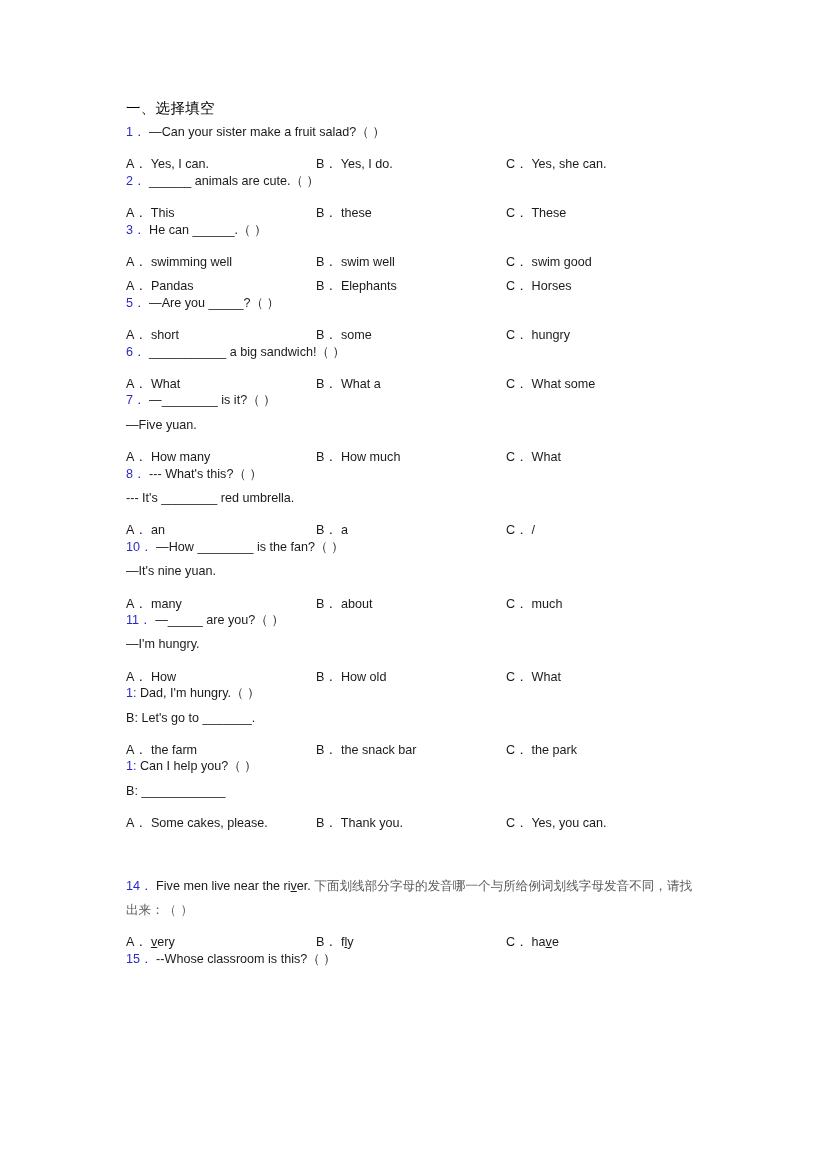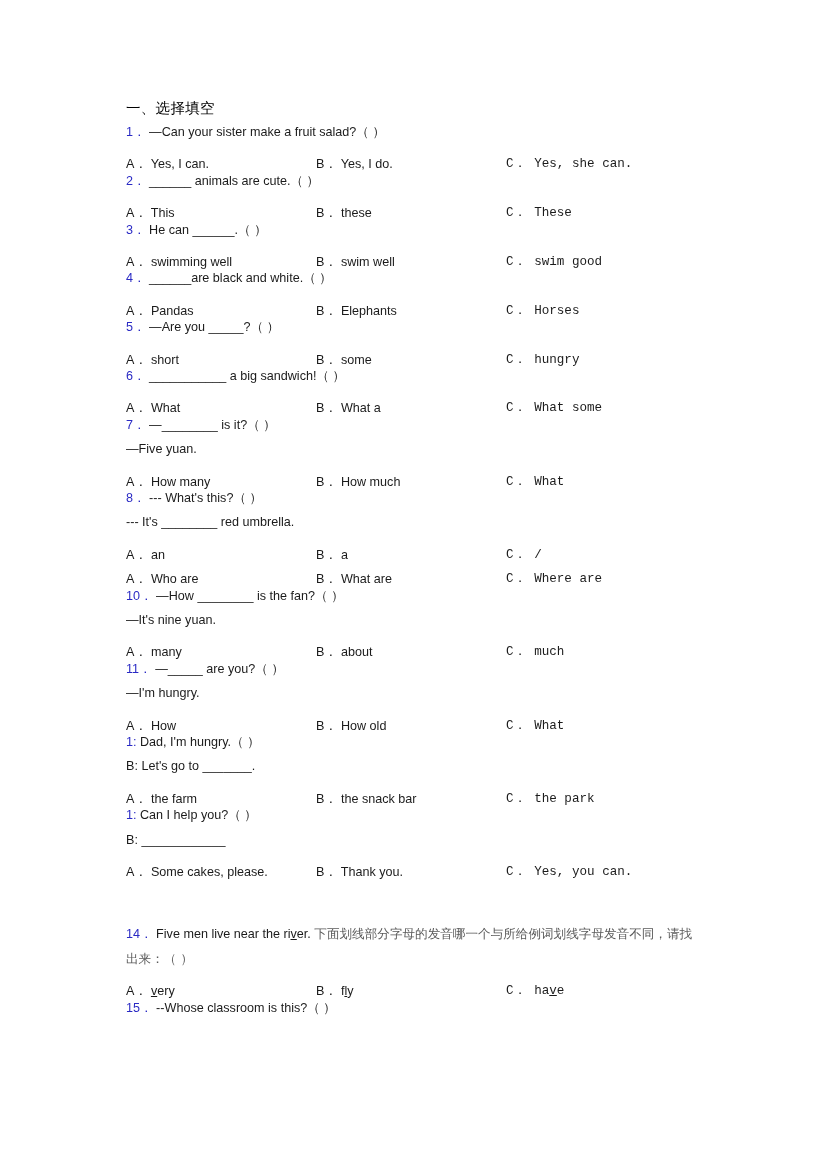--- a/index.html
+++ b/index.html
@@ -58,21 +58,21 @@
     white-space: nowrap;
     color: #1b1b1b;
   }
   .opt {
     position: absolute;
     top: 8px;
     white-space: nowrap;
   }
   .opt.a { left: 0px; }
   .opt.b { left: 190px; }
-  .opt.c { left: 380px; font-family: Liberation Mono, monospace; }
+  .opt.c { left: 380px; }
   .opt .lbl { letter-spacing: 0.2px; }
   u.mark {
     text-decoration: underline;
     text-decoration-thickness: 1px;
     text-underline-offset: 1px;
   }
   .sub-line {
     font-size: 12.6px;
     line-height: 24.4px;
     white-space: nowrap;
@@ -100,21 +100,20 @@
     <span class="opt c"><span class="lbl">C．</span> <span>These</span></span>
   </div>
 
   <div class="q-line"><span class="qnum">3．</span> <span>He can ______.（  ）</span></div>
   <div class="opts">
     <span class="opt a"><span class="lbl">A．</span> <span>swimming well</span></span>
     <span class="opt b"><span class="lbl">B．</span> <span>swim well</span></span>
     <span class="opt c"><span class="lbl">C．</span> <span>swim good</span></span>
   </div>
 
-  <div class="q-line"><span class="qnum">4．</span> <span>______are black and white.（  ）</span></div>
   <div class="opts">
     <span class="opt a"><span class="lbl">A．</span> <span>Pandas</span></span>
     <span class="opt b"><span class="lbl">B．</span> <span>Elephants</span></span>
     <span class="opt c"><span class="lbl">C．</span> <span>Horses</span></span>
   </div>
 
   <div class="q-line"><span class="qnum">5．</span> <span>—Are you _____?（  ）</span></div>
   <div class="opts">
     <span class="opt a"><span class="lbl">A．</span> <span>short</span></span>
     <span class="opt b"><span class="lbl">B．</span> <span>some</span></span>
@@ -137,25 +136,20 @@
   </div>
 
   <div class="q-line"><span class="qnum">8．</span> <span>--- What's this?（  ）</span></div>
   <div class="sub-line">--- It's ________ red umbrella.</div>
   <div class="opts">
     <span class="opt a"><span class="lbl">A．</span> <span>an</span></span>
     <span class="opt b"><span class="lbl">B．</span> <span>a</span></span>
     <span class="opt c"><span class="lbl">C．</span> <span>/</span></span>
   </div>
 
-  <div class="opts">
-    <span class="opt a"><span class="lbl">A．</span> <span>Who are</span></span>
-    <span class="opt b"><span class="lbl">B．</span> <span>What are</span></span>
-    <span class="opt c"><span class="lbl">C．</span> <span>Where are</span></span>
-  </div>
 
   <div class="q-line"><span class="qnum">10．</span> <span>—How ________ is the fan?（    ）</span></div>
   <div class="sub-line">—It's nine yuan.</div>
   <div class="opts">
     <span class="opt a"><span class="lbl">A．</span> <span>many</span></span>
     <span class="opt b"><span class="lbl">B．</span> <span>about</span></span>
     <span class="opt c"><span class="lbl">C．</span> <span>much</span></span>
   </div>
 
   <div class="q-line"><span class="qnum">11．</span> <span>—_____ are you?（  ）</span></div>

